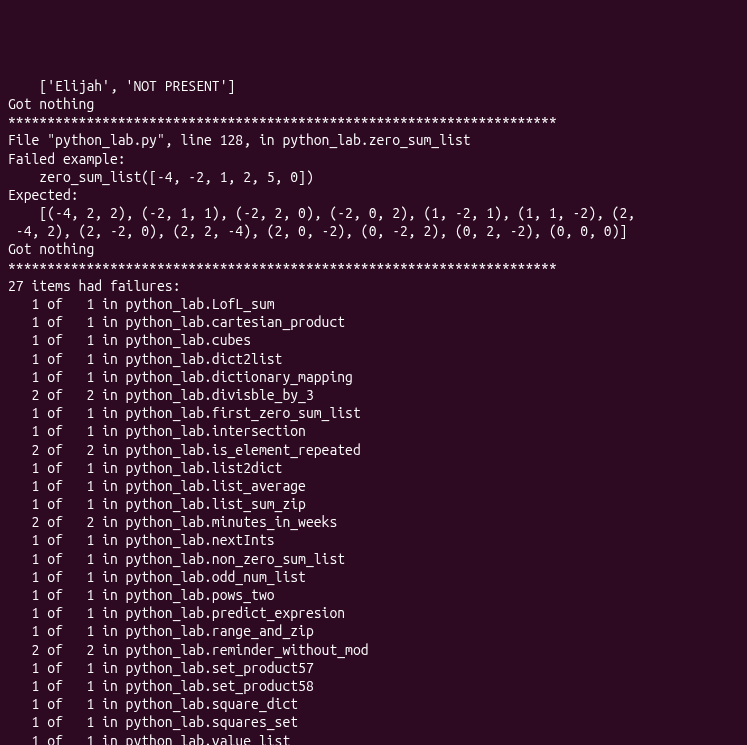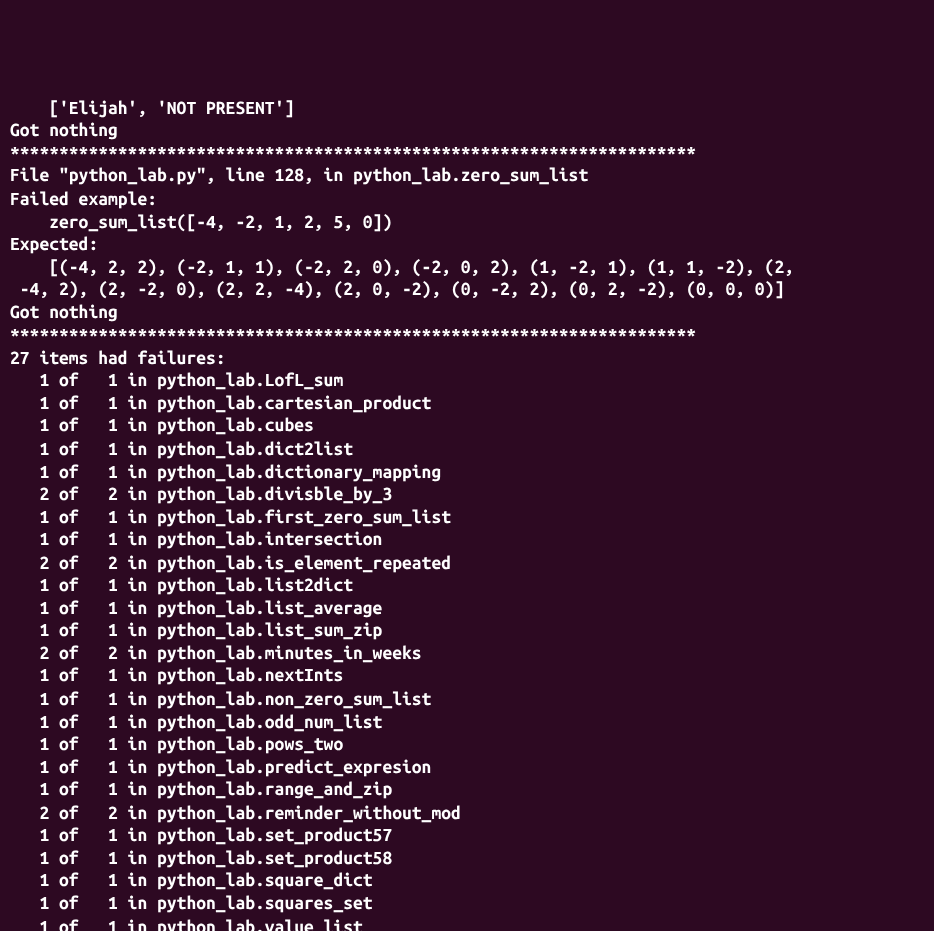--- a/index.html
+++ b/index.html
@@ -14,21 +14,20 @@
       font-size: 14px;
       line-height: 1.3;
       padding: 4px 8px;
       width: 747px;
       height: 745px;
       overflow: hidden;
       white-space: pre;
     }
     .line {
       white-space: pre;
-      font-weight: bold;
     }
     .terminal-output {
       color: #ffffff;
     }
   </style>
 </head>
 <body>
 
 
 

